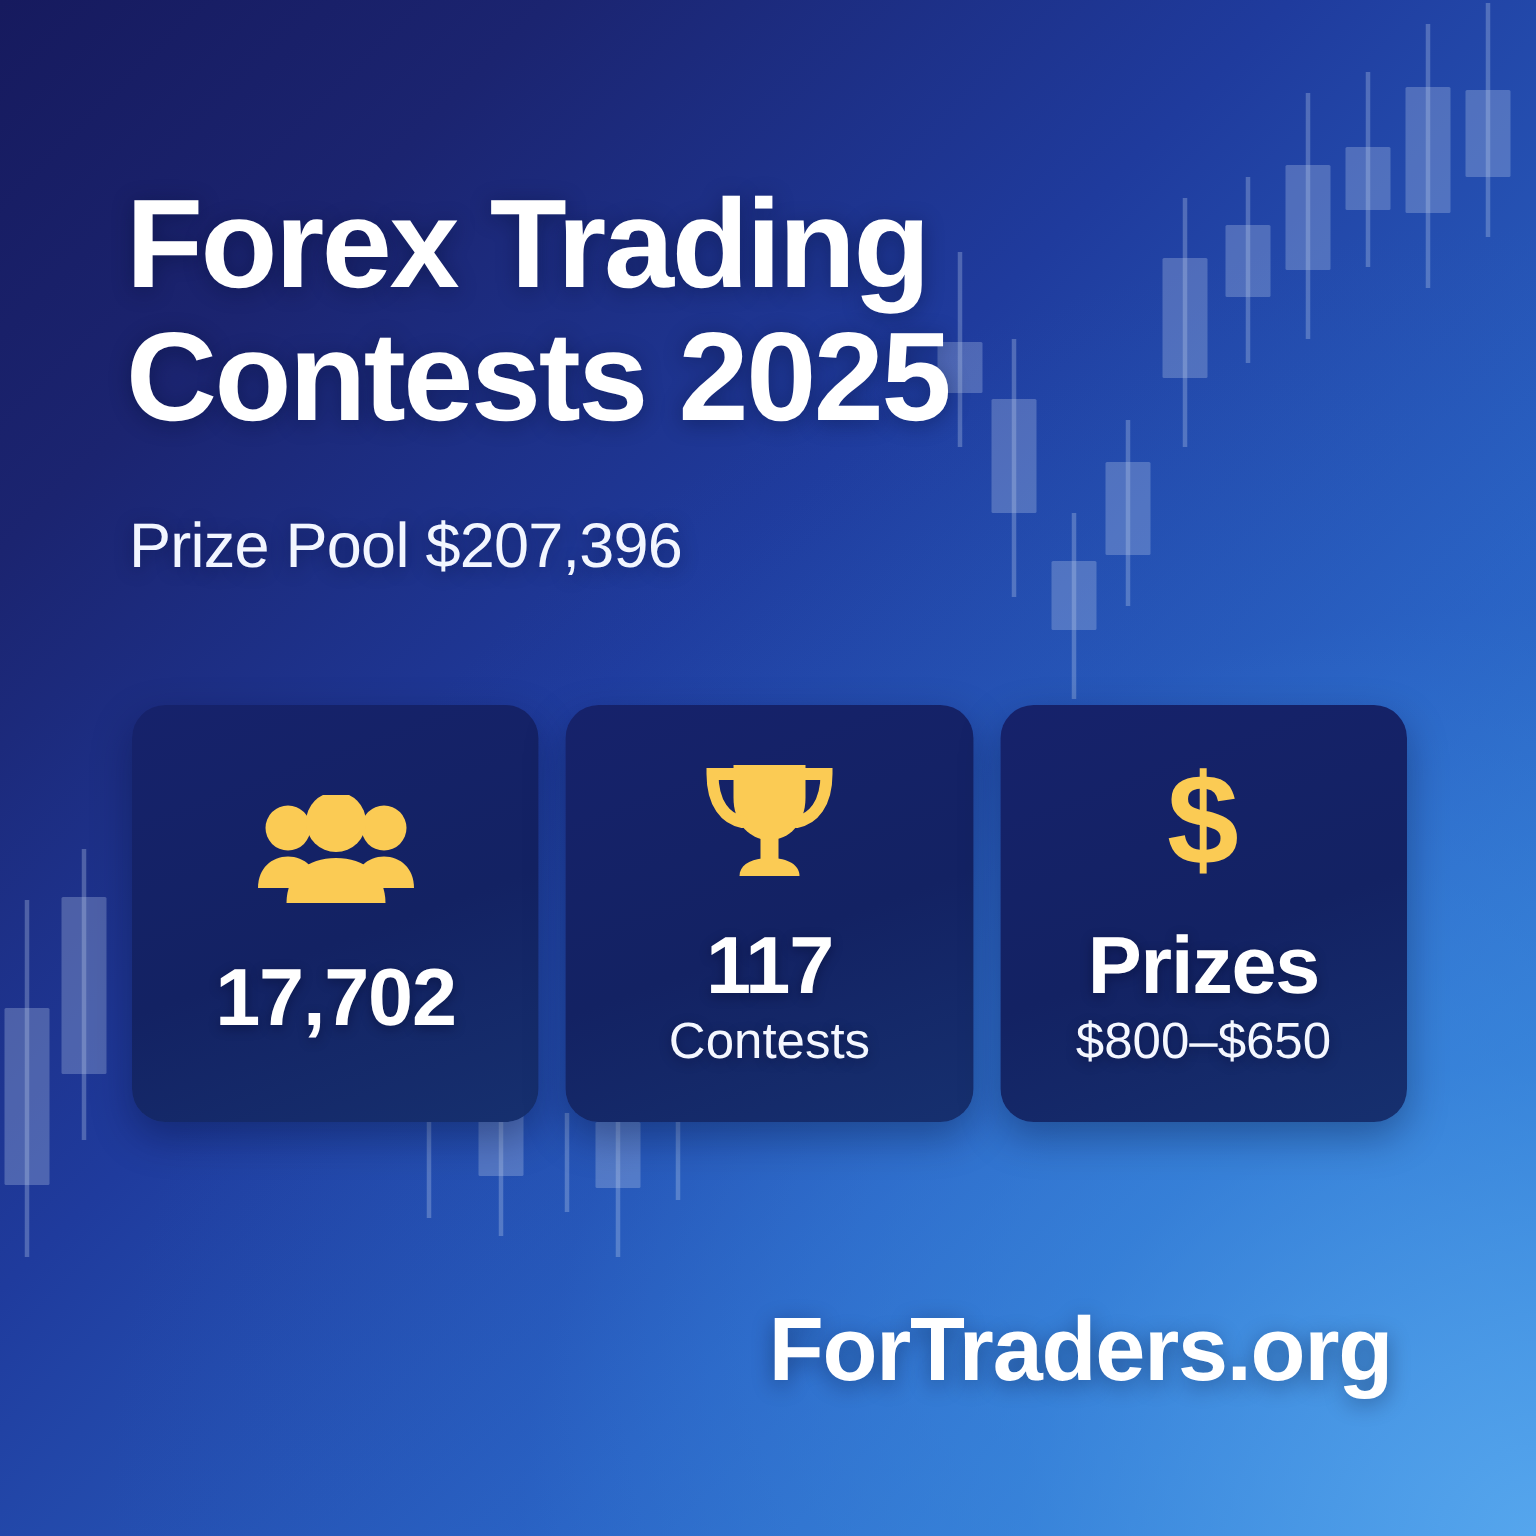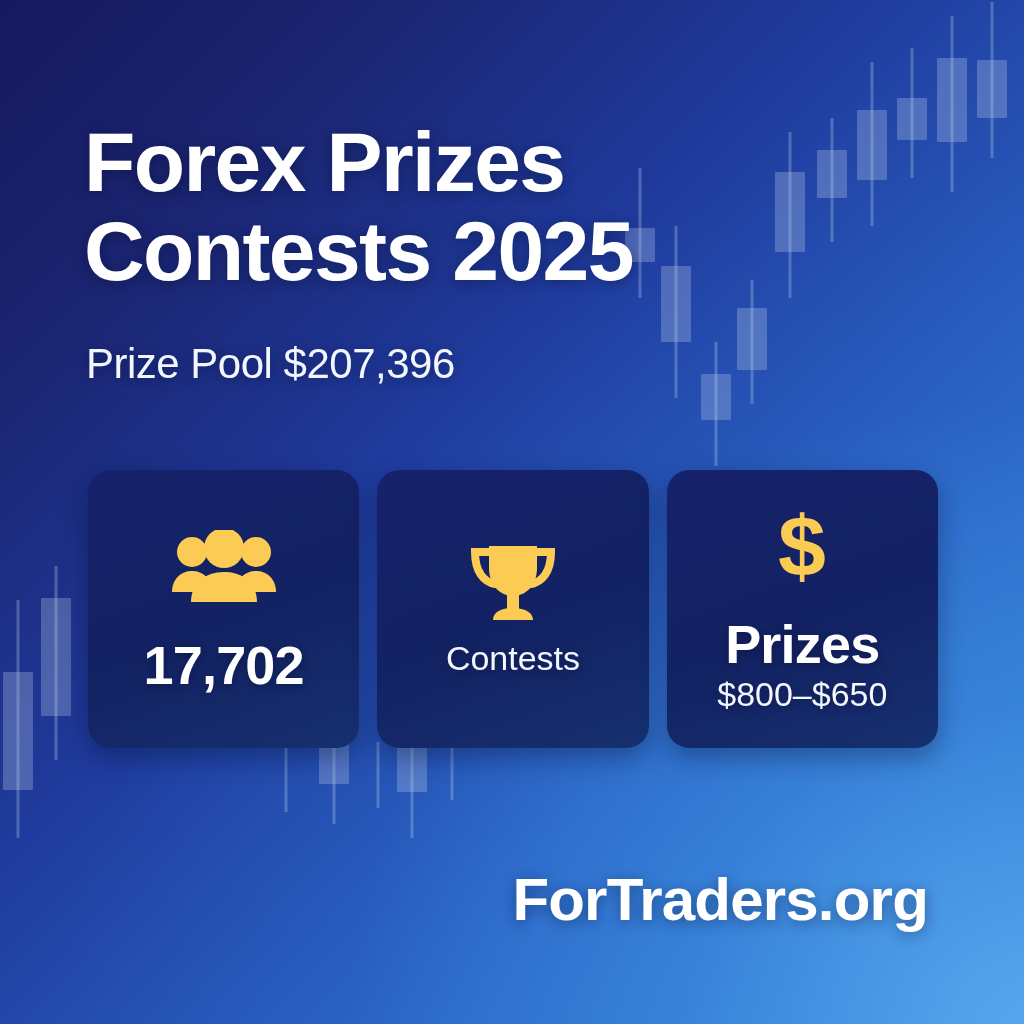--- a/index.html
+++ b/index.html
@@ -202,21 +202,21 @@
       </div>
       <div class="candle" style="left: 977px; top: 2px; width: 30px; height: 156px;">
         <div class="wick"></div>
         <div class="body" style="top: 58px; height: 58px;"></div>
       </div>
     </div>
 
   <div class="content">
 
     <h1 class="headline">
-      <span class="line">Forex Prizes</span>
+      <span class="line">Forex Trading</span>
       <span class="line">Contests 2025</span>
     </h1>
 
     <div class="subhead">Prize Pool $207,396</div>
 
     <div class="cards">
 
       <div class="card">
         <div class="card-icon">
           <svg width="120" height="76" viewBox="0 0 120 76" aria-hidden="true">
@@ -234,20 +234,21 @@
       <div class="card">
         <div class="card-icon">
           <svg width="96" height="86" viewBox="0 0 96 86" aria-hidden="true">
             <path d="M24 6h48v22c0 17-11 28-24 28S24 45 24 28z" fill="#fbcb54"></path>
             <path d="M24 12H10c0 20 9 30 20 32" fill="none" stroke="#fbcb54" stroke-width="8" stroke-linecap="round"></path>
             <path d="M72 12h14c0 20-9 30-20 32" fill="none" stroke="#fbcb54" stroke-width="8" stroke-linecap="round"></path>
             <rect x="42" y="52" width="12" height="18" fill="#fbcb54"></rect>
             <path d="M28 80c0-7 7-12 20-12s20 5 20 12z" fill="#fbcb54"></path>
           </svg>
         </div>
+        <div class="card-value">117</div>
         <div class="card-label">Contests</div>
       </div>
 
       <div class="card">
         <div class="card-icon">
           <svg width="76" height="90" viewBox="0 0 76 90" aria-hidden="true">
             <text x="38" y="74" text-anchor="middle" font-family="Liberation Sans, sans-serif" font-size="86" font-weight="bold" fill="#fbcb54">$</text>
           </svg>
         </div>
         <div class="card-value">Prizes</div>

